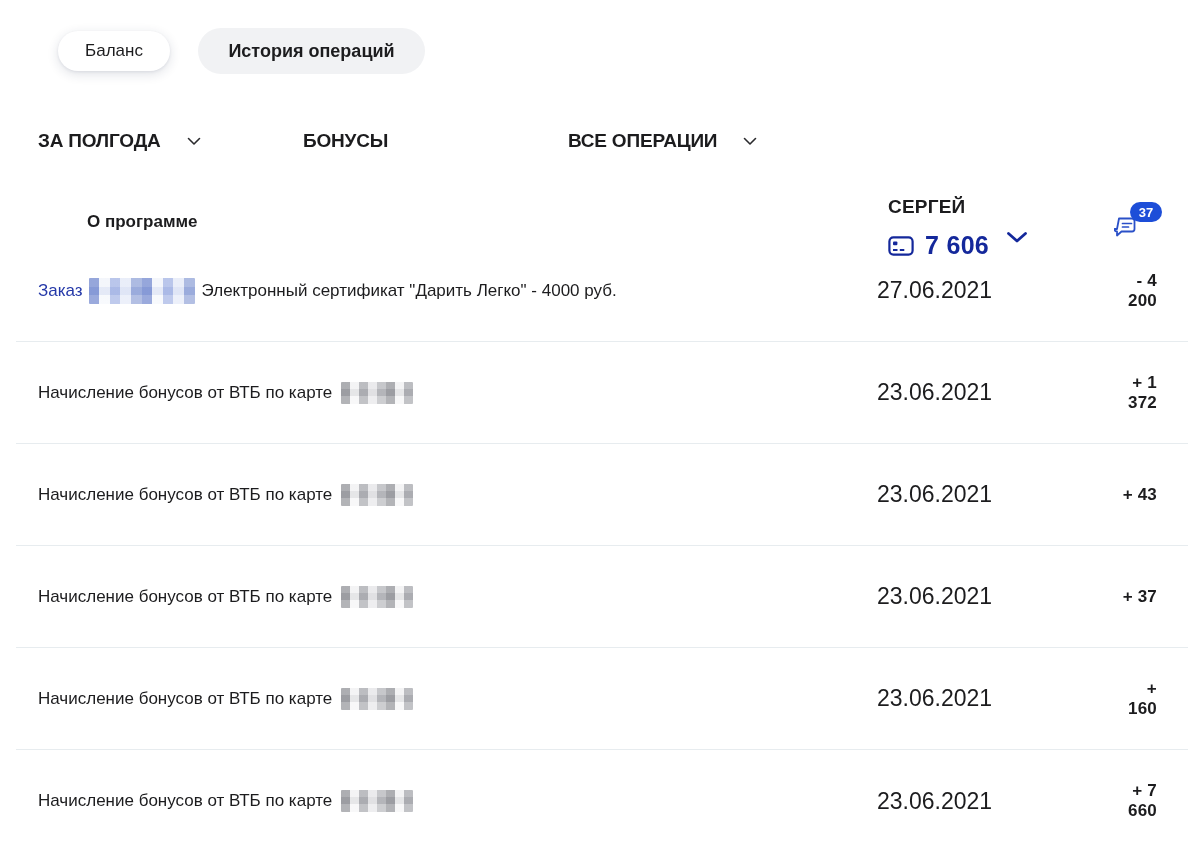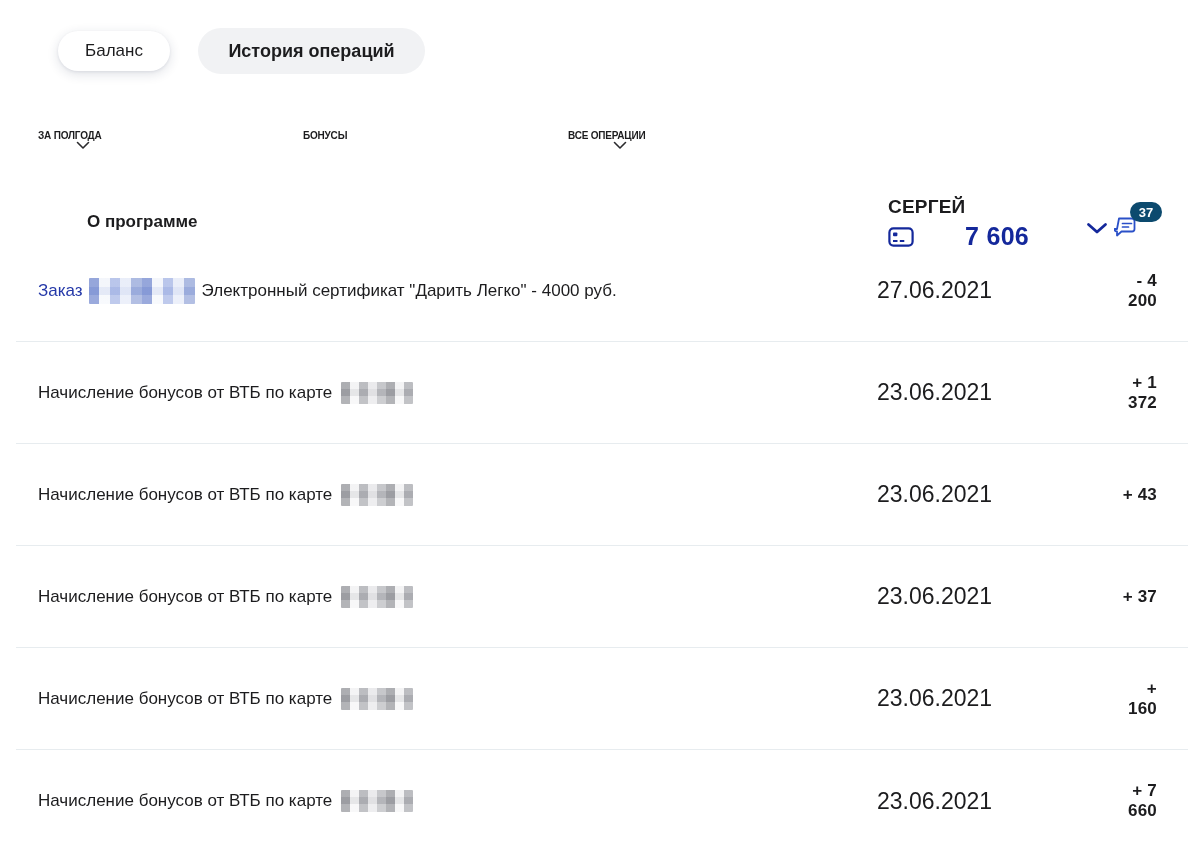--- a/index.html
+++ b/index.html
@@ -10,38 +10,38 @@
   .tabs { padding: 28px 0 0 38px; display: flex; align-items: center; gap: 28px; height: 74px; margin-left: 20px; }
   .tab { display: inline-flex; align-items: center; justify-content: center; border-radius: 24px;
          cursor: pointer; white-space: nowrap; }
   .tab-balance { width: 112px; height: 40px; background: #ffffff; font-size: 17px; font-weight: 400;
                  box-shadow: 0 3px 12px rgba(30,40,80,.14), 0 1px 3px rgba(30,40,80,.08); }
   .tab-history { width: 227px; height: 46px; background: #f1f2f4; font-size: 18px; font-weight: 700; }
 
   
   .filters { position: relative; height: 20px; margin-top: 56px; }
   .filter { position: absolute; top: 0; display: inline-flex; align-items: center;
-            font-size: 10px; font-weight: 700; letter-spacing: -0.2px; cursor: pointer; flex-direction: column; }
+            font-size: 19px; font-weight: 700; letter-spacing: -0.2px; cursor: pointer; }
   .filter-period { left: 38px; }
   .filter-bonus { left: 303px; }
   .filter-operations { left: 568px; }
   .filter .chev { margin-left: 26px; display: inline-flex; }
 
   
   .account-header { position: relative; height: 90px; }
   .about-link { position: absolute; left: 87px; top: 62px; font-size: 17px; font-weight: 700; cursor: pointer; }
   .balance-block { position: absolute; left: 888px; top: 46px; cursor: pointer; }
   .user-name { font-size: 19px; font-weight: 700; letter-spacing: 0.2px; color: #1c1c1e; }
-  .balance-line { display: flex; align-items: center; margin-top: 4px; gap: 40px; }
+  .balance-line { display: flex; align-items: center; margin-top: 13px; }
   .balance-line .card-icon { display: inline-flex; margin-right: 11px; }
   .balance-value { font-size: 25px; font-weight: 700; color: #14289b; letter-spacing: 0.3px; }
   .balance-line .chev-balance { display: inline-flex; margin-left: 17px; position: relative; top: -8px; }
   .messages { position: absolute; left: 1112px; top: 52px; width: 48px; height: 42px; cursor: pointer; }
   .messages .chat-icon { position: absolute; left: 2px; top: 12px; }
-  .badge { position: absolute; right: -2px; top: 0; min-width: 32px; height: 20px; background: #0c4a6e;
+  .badge { position: absolute; right: -2px; top: 0; min-width: 32px; height: 20px; background: #1d4ed8;
            border-radius: 11px; color: #ffffff; font-size: 13px; font-weight: 700;
            display: flex; align-items: center; justify-content: center; padding: 0 7px; }
 
   
   .transactions { margin: 0 12px 0 16px; }
   .tx-row { height: 102px; display: flex; align-items: center;
             border-bottom: 1.5px solid #e7ecef; padding: 0 31px 0 22px; gap: 44px; }
   .tx-row.last { border-bottom: none; }
   .tx-desc { flex: 0 0 795px; font-size: 17px; display: flex; align-items: center; white-space: nowrap; overflow: hidden; }
   .tx-date { flex: 0 0 200px; font-size: 23px; }

